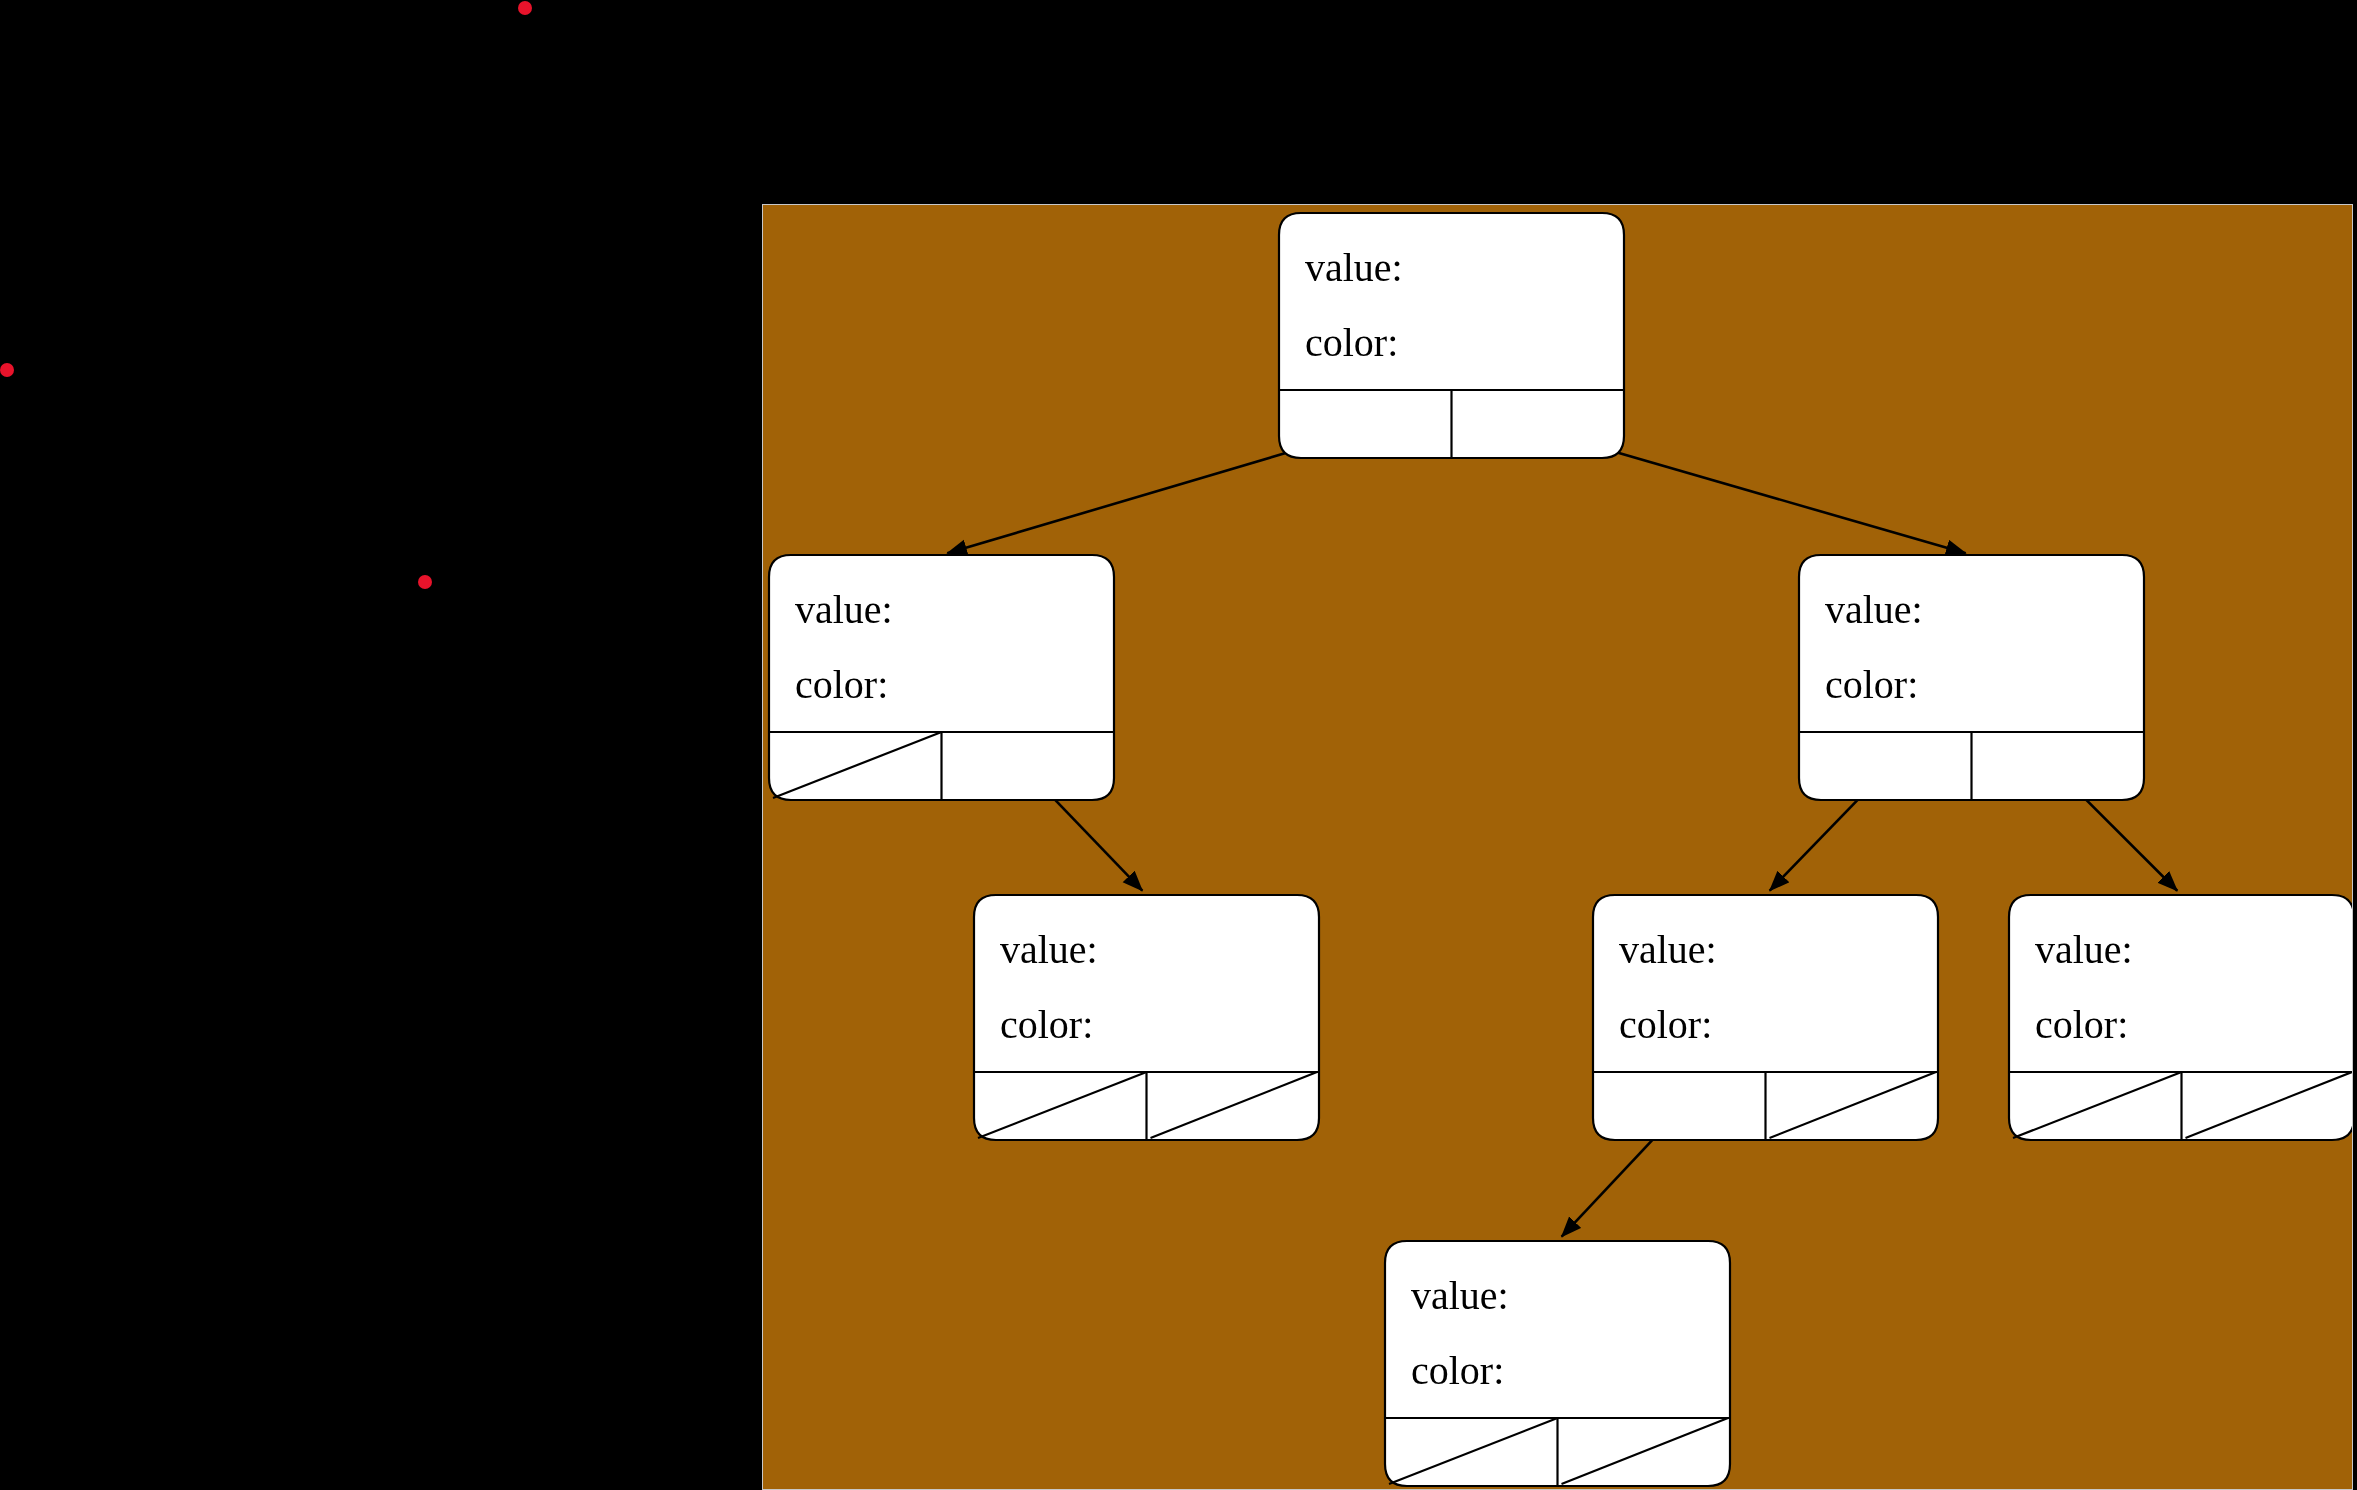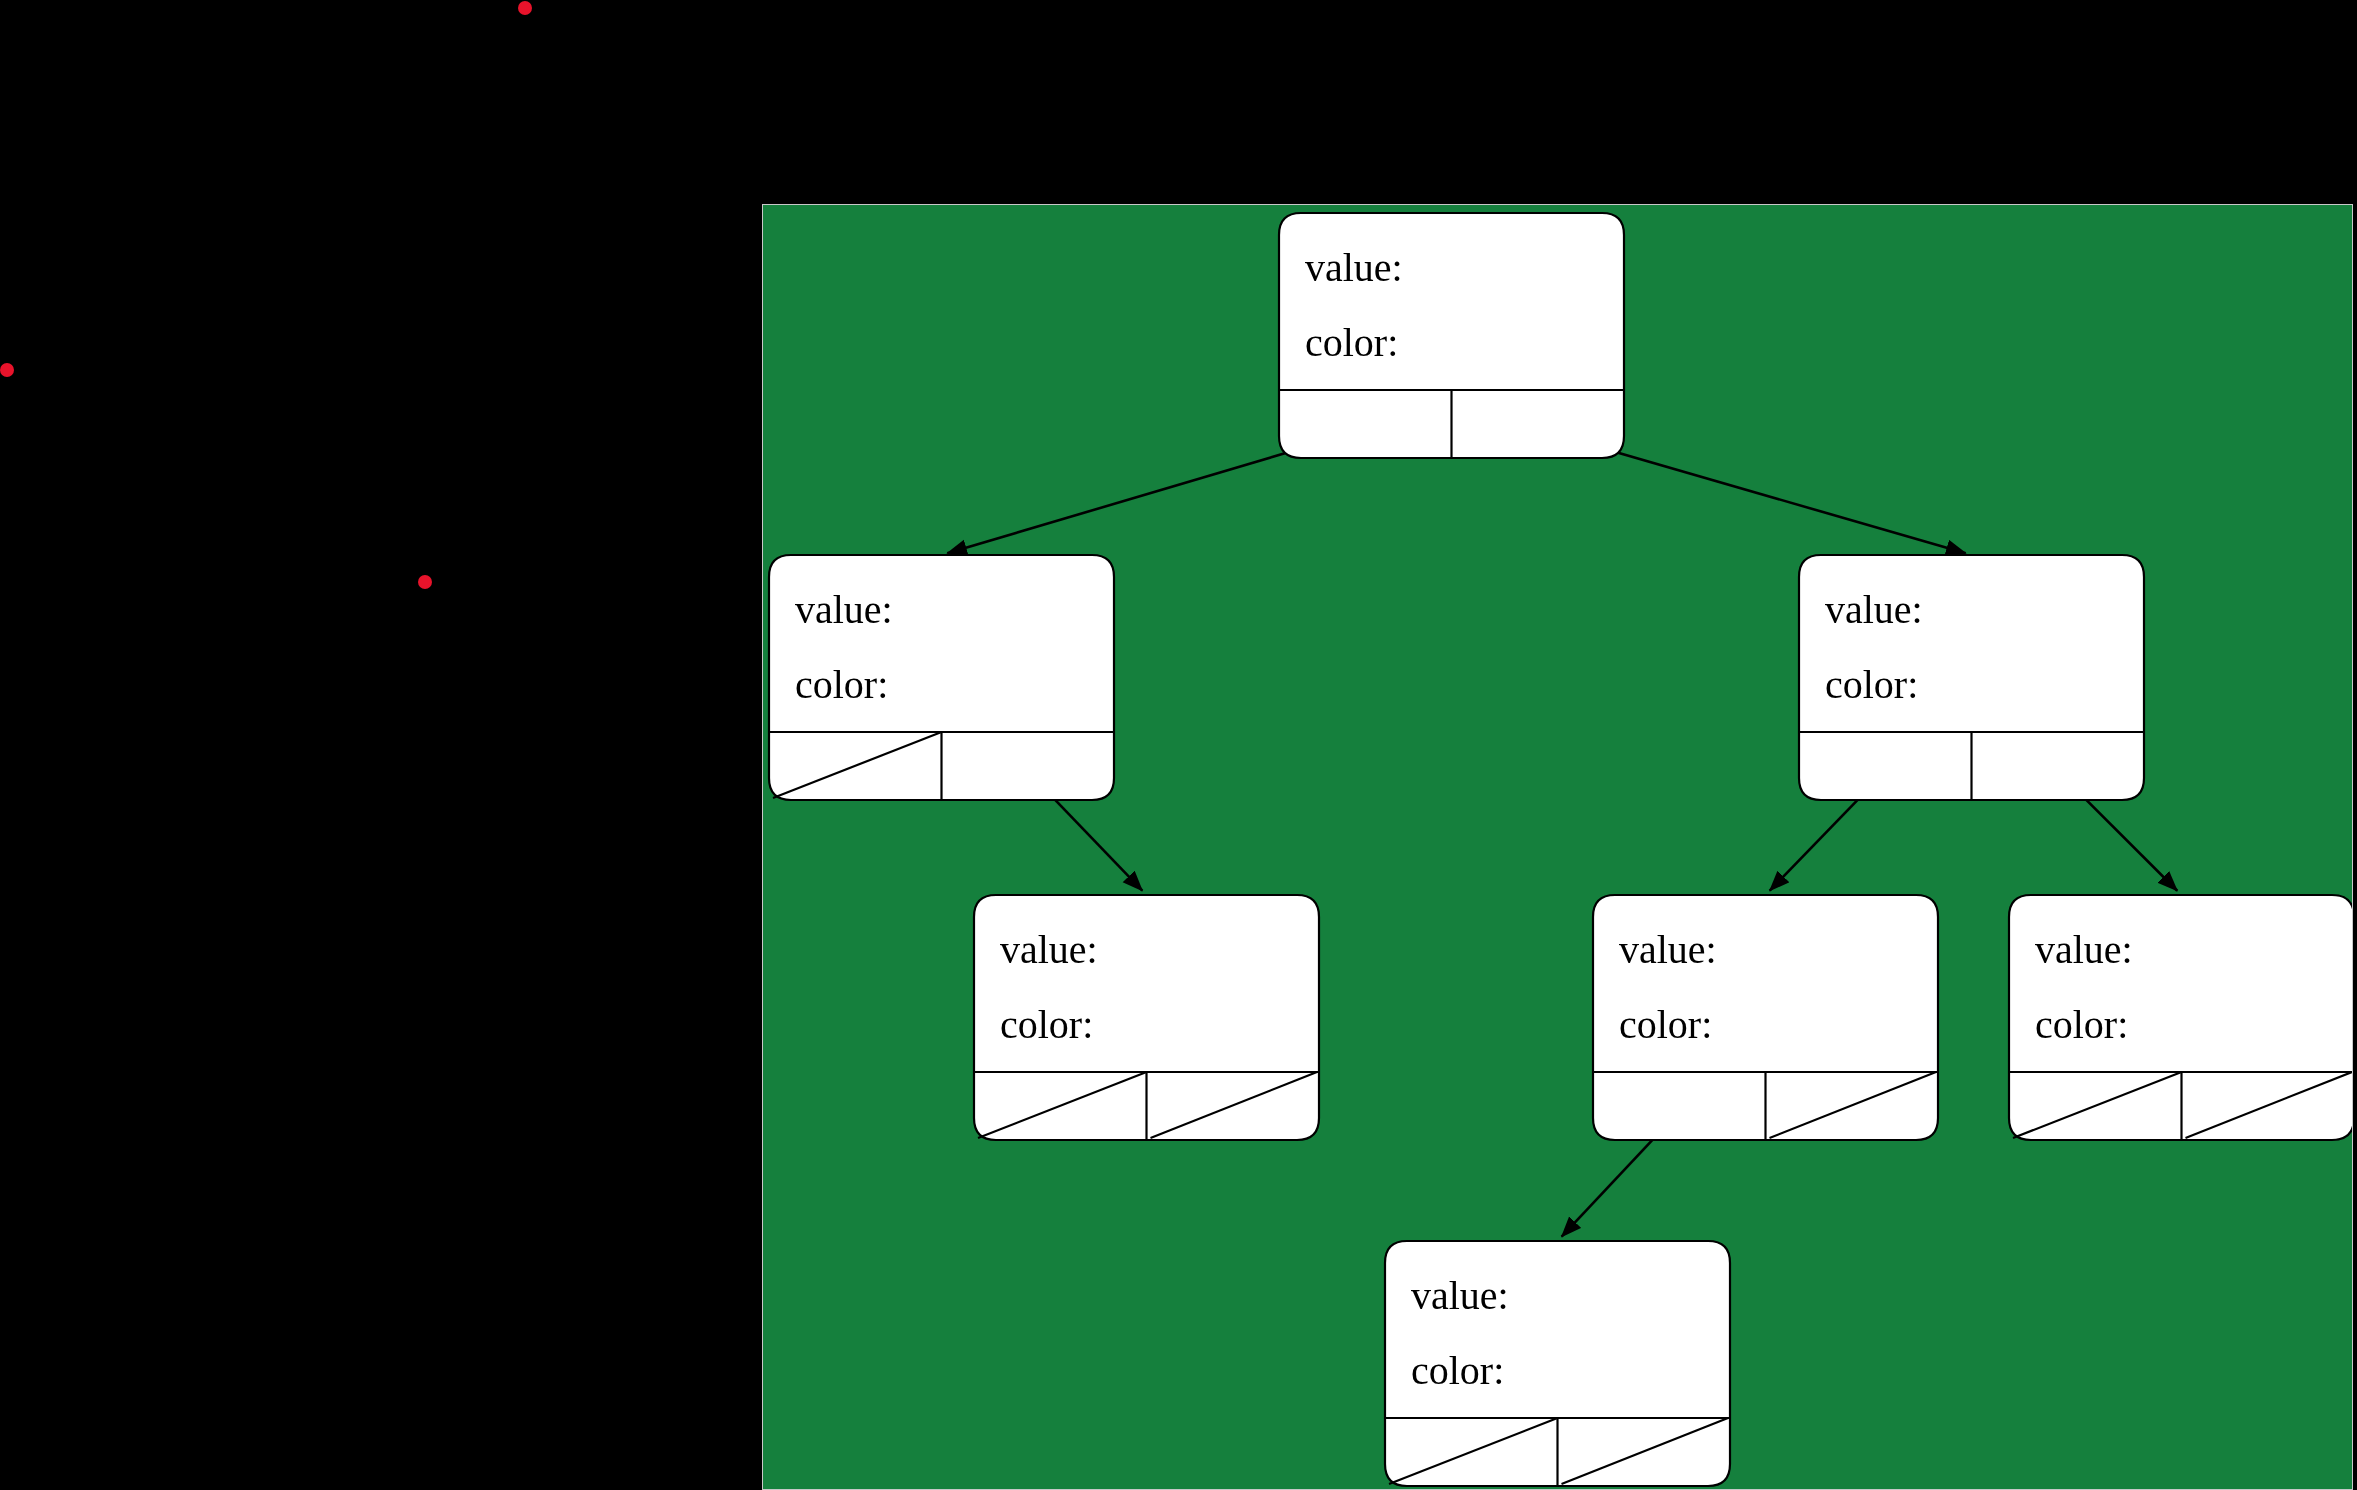--- a/index.html
+++ b/index.html
@@ -80,21 +80,21 @@
 <body style="width: 2357px; height: 1490px; background: rgb(0, 0, 0);">
 
 <div id="backdrop" style="width: 2357px; height: 1490px; background: rgb(0, 0, 0);"></div>
 
 <div id="marker-layer">
     <div class="marker-dot" style="left: 518px; top: 1px; width: 14px; height: 14px; background: rgb(232, 19, 43);"></div>
     <div class="marker-dot" style="left: 0px; top: 363px; width: 14px; height: 14px; background: rgb(232, 19, 43);"></div>
     <div class="marker-dot" style="left: 418px; top: 575px; width: 14px; height: 14px; background: rgb(232, 19, 43);"></div>
   </div>
 
-<div id="diagram-panel" style="left: 762px; top: 204px; width: 1591px; height: 1286px; background: #15803d; border-color: rgb(200, 200, 200);">
+<div id="diagram-panel" style="left: 762px; top: 204px; width: 1591px; height: 1286px; background: #a16207; border-color: rgb(200, 200, 200);">
   <svg id="diagram-svg" xmlns="http://www.w3.org/2000/svg" width="1591" height="1286" viewBox="0 0 1591 1286">
     <defs>
       <marker id="arrowhead" markerWidth="9" markerHeight="9" refX="7.6" refY="3.2" orient="auto" markerUnits="strokeWidth">
         <path class="arrow-head" d="M0,0 L8,3.2 L0,6.4 z"></path>
       </marker>
     </defs>
     <g id="edge-layer">
         <line class="edge-line" x1="602.25" y1="224.44" x2="184.25277224114163" y2="348.2954145543416" marker-end="url(#arrowhead)"></line>
         <line class="edge-line" x1="774.75" y1="224.44" x2="1202.7366172153236" y2="348.3316418618007" marker-end="url(#arrowhead)"></line>
         <line class="edge-line" x1="264.75" y1="566.44" x2="379.3423973593207" y2="685.6739925702541" marker-end="url(#arrowhead)"></line>

